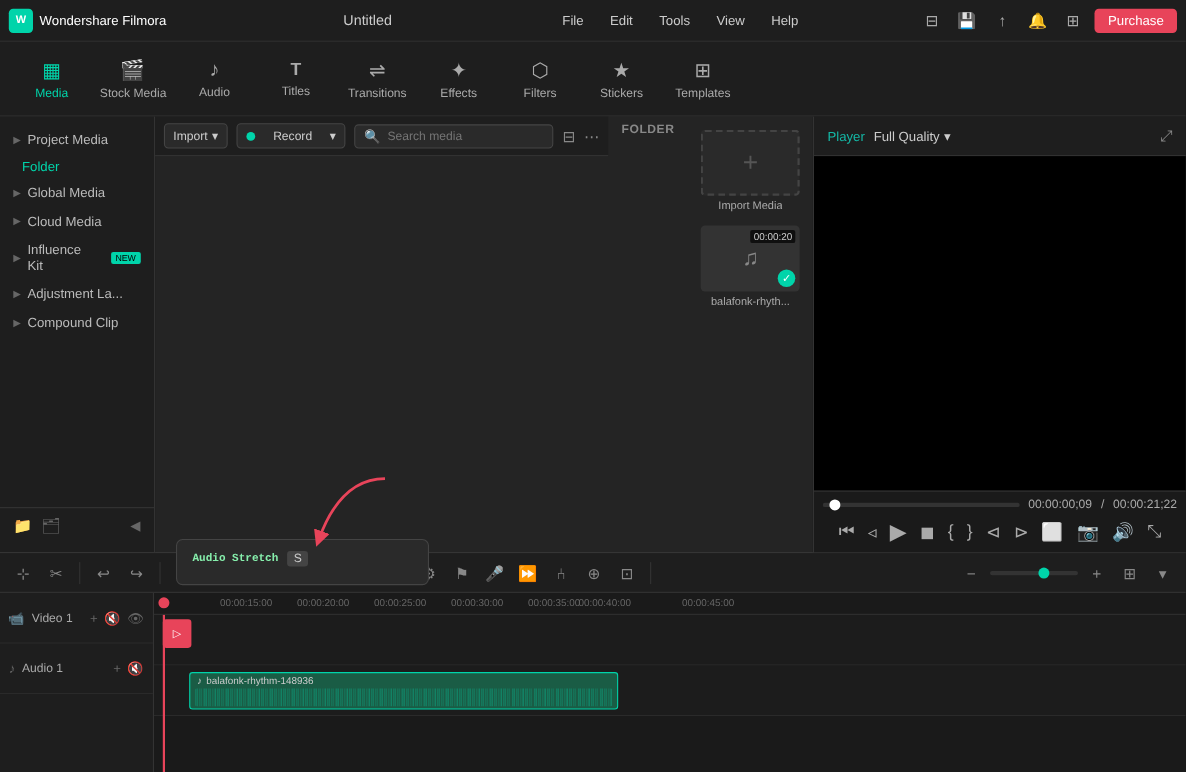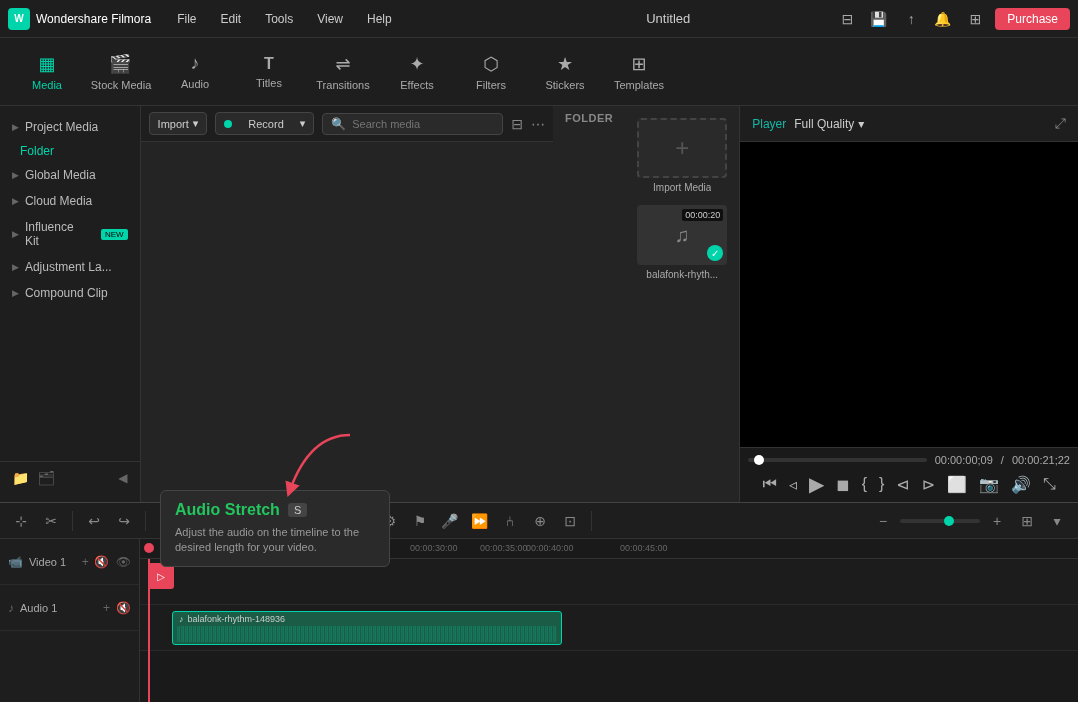--- a/index.html
+++ b/index.html
@@ -571,23 +571,24 @@
       width: 230px;
       z-index: 100;
     }
     #tooltip-title {
       display: flex;
       align-items: center;
       gap: 8px;
       margin-bottom: 6px;
     }
     #tooltip-title-text {
-      color: #22c55e;
-      font-size: 16px;
+      color: #86efac;
+      font-size: 10px;
       font-weight: 600;
+      font-family: Liberation Mono, monospace;
     }
     #tooltip-key {
       background: #444;
       color: #ccc;
       font-size: 11px;
       padding: 1px 6px;
       border-radius: 3px;
     }
     #tooltip-desc {
       color: #999;
@@ -621,28 +622,28 @@
     }
   </style>
 </head>
 <body>
 
 <div id="topbar">
   <div id="app-logo">
     <div id="app-logo-icon">W</div>
     <span id="app-logo-name">Wondershare Filmora</span>
   </div>
+  <div id="topbar-title">Untitled</div>
   <div id="menubar">
     <span class="menu-item">File</span>
     <span class="menu-item">Edit</span>
     <span class="menu-item">Tools</span>
     <span class="menu-item">View</span>
     <span class="menu-item">Help</span>
   </div>
-  <div id="topbar-title">Untitled</div>
   <div id="topbar-right">
     <div class="topbar-icon-btn">⊟</div>
     <div class="topbar-icon-btn">💾</div>
     <div class="topbar-icon-btn">↑</div>
     <div class="topbar-icon-btn">🔔</div>
     <div class="topbar-icon-btn">⊞</div>
     <div id="purchase-btn">Purchase</div>
   </div>
 </div>
 
@@ -883,21 +884,20 @@
       </div>
     </div>
   </div>
 </div>
 
 <div id="audio-stretch-tooltip">
   <div id="tooltip-title">
     <span id="tooltip-title-text">Audio Stretch</span>
     <span id="tooltip-key">S</span>
   </div>
-  <span id="tooltip-desc">Adjust the audio on the timeline to the desired length for your video.</span>
 </div>
 
 <svg id="tooltip-arrow" viewBox="0 0 80 80">
   <defs>
     <marker id="arrowhead" markerWidth="6" markerHeight="6" refX="3" refY="3" orient="auto">
       <polygon points="0 0, 6 3, 0 6" fill="#e8445a"></polygon>
     </marker>
   </defs>
   <path d="M 70 5 Q 30 5 10 60" stroke="#e8445a" stroke-width="2.5" fill="none" marker-end="url(#arrowhead)"></path>
 </svg>

